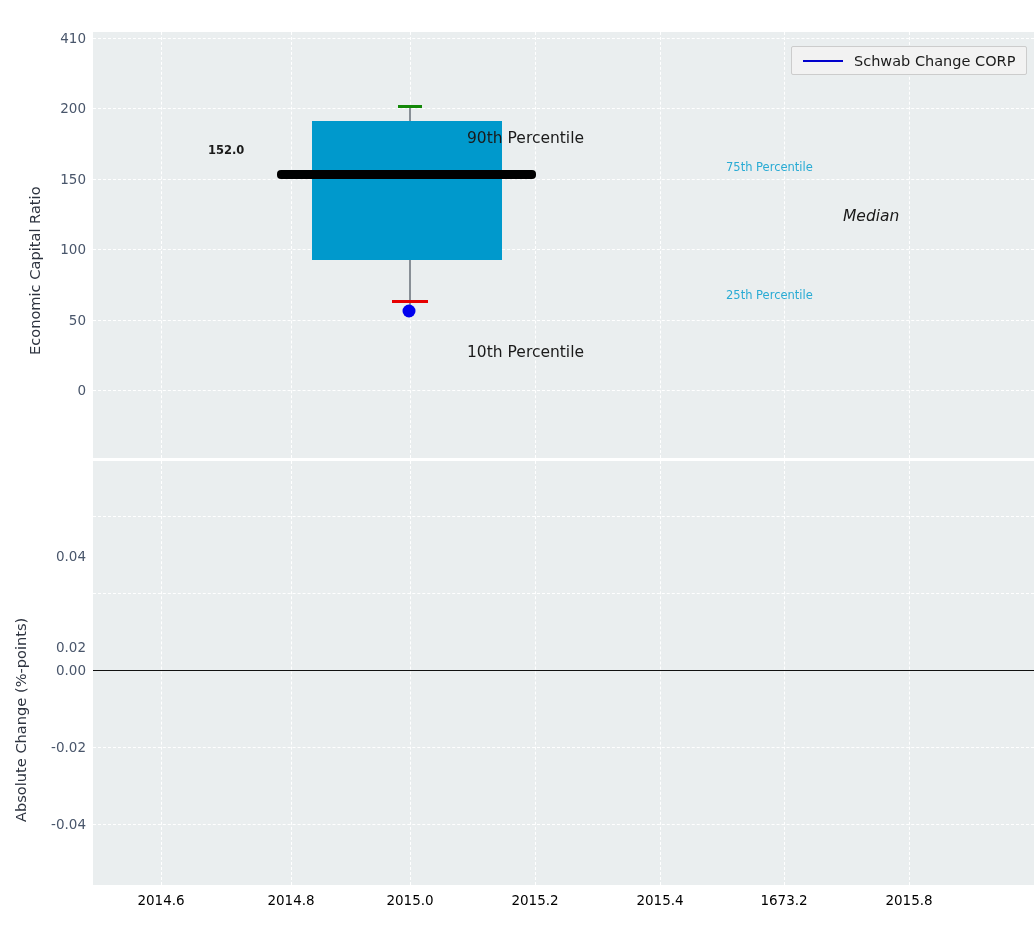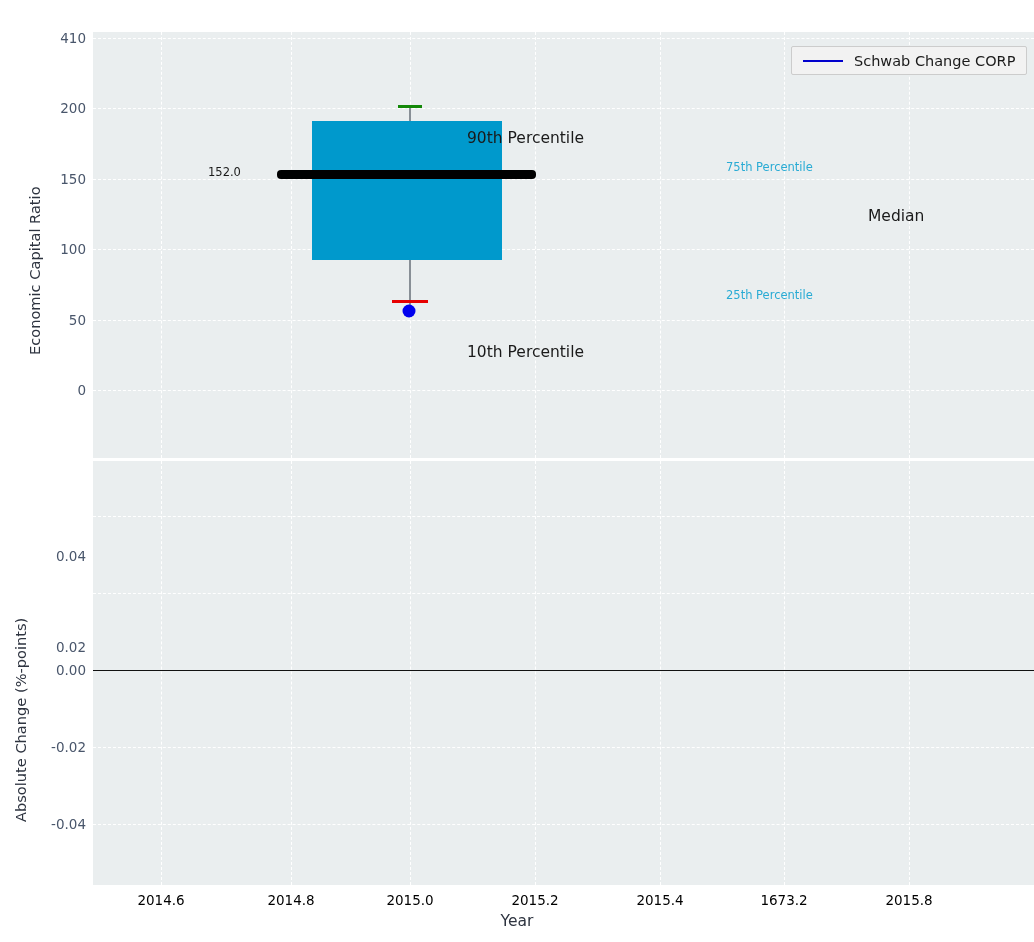--- a/index.html
+++ b/index.html
@@ -89,24 +89,24 @@
     <div class="gridline-v" style="left:816px;"></div>
   </div>
 
   <div id="whisker-line" style="left:409px;top:106px;height:206px;"></div>
   <div id="box-rect" style="left:312px;top:121px;width:190px;height:139px;"></div>
   <div class="cap" id="cap-high" style="left:398px;top:105px;width:24px;"></div>
   <div class="cap" id="cap-low" style="left:392px;top:300px;width:36px;"></div>
   <div id="median-line" style="left:277px;top:170px;width:259px;"></div>
   <div id="value-dot" style="left:409px;top:311px;"></div>
 
-  <div id="annot-median-value" style="left:208px;top:165px;">152.0</div>
+  <div id="annot-median-value" style="left:208px;top:143px;font-weight:bold;">152.0</div>
   <div class="annot annot-dark" style="left:467px;top:89px;">90th Percentile</div>
   <div class="annot annot-blue" style="left:726px;top:120px;">75th Percentile</div>
-  <div class="annot annot-dark" style="left:868px;top:167px;">Median</div>
+  <div class="annot annot-dark" style="left:843px;top:167px;font-style:italic;">Median</div>
   <div class="annot annot-blue" style="left:726px;top:248px;">25th Percentile</div>
   <div class="annot annot-dark" style="left:467px;top:303px;">10th Percentile</div>
 
   <div class="ytick-wrap">
     <div class="ytick" style="top:38px;">410</div>
     <div class="ytick" style="top:108.4px;">200</div>
     <div class="ytick" style="top:178.8px;">150</div>
     <div class="ytick" style="top:249.2px;">100</div>
     <div class="ytick" style="top:319.6px;">50</div>
     <div class="ytick" style="top:390px;">0</div>
@@ -142,20 +142,19 @@
   <div class="ylabel" id="ylabel-bottom">Absolute Change (%-points)</div>
 
   <div class="xtick" style="left:161px;">2014.6</div>
   <div class="xtick" style="left:291px;">2014.8</div>
   <div class="xtick" style="left:410px;">2015.0</div>
   <div class="xtick" style="left:535px;">2015.2</div>
   <div class="xtick" style="left:660px;">2015.4</div>
   <div class="xtick" style="left:784px;">1673.2</div>
   <div class="xtick" style="left:909px;">2015.8</div>
 
-  <div id="xlabel">Year</div>
 
   <div id="legend">
     <span id="legend-swatch"></span>
     <span id="legend-label">Schwab Change CORP</span>
   </div>
 
 </div>
 
 </body></html>

